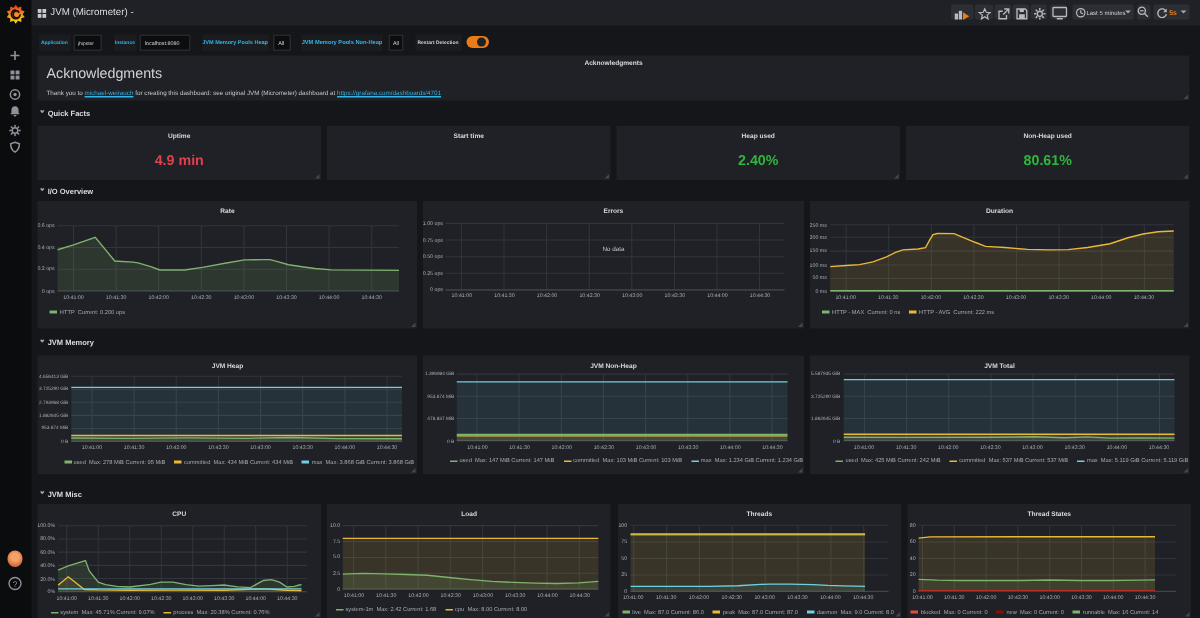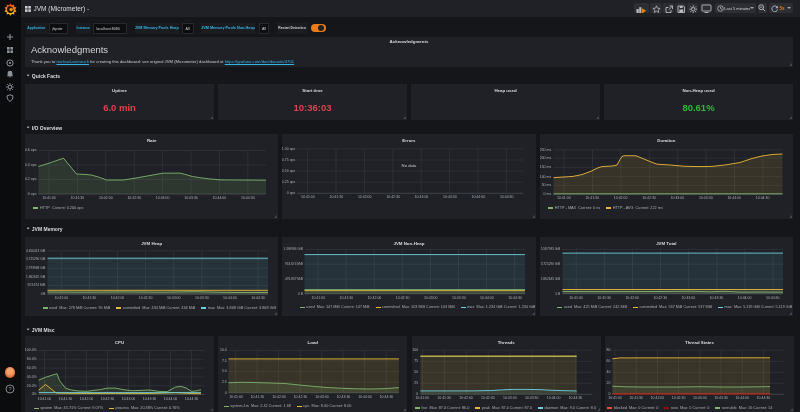--- a/index.html
+++ b/index.html
@@ -159,28 +159,28 @@
     <div class="ptitle" style="top:2px">Acknowledgments</div>
     <div style="position:absolute;left:6px;top:7px;font-size:9.5px;color:#d2d3d5">Acknowledgments</div>
     <div style="position:absolute;left:6px;top:21.5px;font-size:4.2px;color:#c7c8ca">Thank you to <span style="color:#33b5e5;text-decoration:underline">michael-weirauch</span> for creating this dashboard: see original JVM (Micrometer) dashboard at <span style="color:#33b5e5;text-decoration:underline">https://grafana.com/dashboards/4701</span></div>
   </div>
 <div style="position:absolute;left:26.5px;top:72.5px;font-size:5px;line-height:7px;white-space:nowrap"><span class="chev"></span><span style="font-weight:bold;color:#dcdde0;margin-left:3px">Quick Facts</span></div>
 <div style="position:absolute;left:26.5px;top:124.5px;font-size:5px;line-height:7px;white-space:nowrap"><span class="chev"></span><span style="font-weight:bold;color:#dcdde0;margin-left:3px">I/O Overview</span></div>
 <div style="position:absolute;left:26.5px;top:226px;font-size:5px;line-height:7px;white-space:nowrap"><span class="chev"></span><span style="font-weight:bold;color:#dcdde0;margin-left:3px">JVM Memory</span></div>
 <div style="position:absolute;left:26.5px;top:326.5px;font-size:5px;line-height:7px;white-space:nowrap"><span class="chev"></span><span style="font-weight:bold;color:#dcdde0;margin-left:3px">JVM Misc</span></div>
 <div class="panel" style="left:25px;top:84px;width:189px;height:36px">
     <div class="ptitle" style="top:4px">Uptime</div>
-    <div style="position:absolute;left:0;width:100%;top:17.5px;text-align:center;font-size:9.5px;font-weight:bold;color:#de4150;font-family:'Liberation Sans',sans-serif">6.0 min</div>
+    <div style="position:absolute;left:0;width:100%;top:17.5px;text-align:center;font-size:9.5px;font-weight:bold;color:#de4150;font-family:'Liberation Sans',sans-serif">4.9 min</div>
   </div>
 <div class="panel" style="left:218px;top:84px;width:189px;height:36px">
     <div class="ptitle" style="top:4px">Start time</div>
-    <div style="position:absolute;left:0;width:100%;top:17.5px;text-align:center;font-size:9.5px;font-weight:bold;color:#de4150;font-family:'Liberation Sans',sans-serif">10:36:03</div>
   </div>
 <div class="panel" style="left:411px;top:84px;width:189px;height:36px">
     <div class="ptitle" style="top:4px">Heap used</div>
+    <div style="position:absolute;left:0;width:100%;top:17.5px;text-align:center;font-size:9.5px;font-weight:bold;color:#2fb73d;font-family:'Liberation Sans',sans-serif">2.40%</div>
   </div>
 <div class="panel" style="left:604px;top:84px;width:189px;height:36px">
     <div class="ptitle" style="top:4px">Non-Heap used</div>
     <div style="position:absolute;left:0;width:100%;top:17.5px;text-align:center;font-size:9.5px;font-weight:bold;color:#2fb73d;font-family:'Liberation Sans',sans-serif">80.61%</div>
   </div>
 <div class="panel" style="left:25px;top:134px;width:253.3px;height:85px">
     <div class="ptitle" style="top:3.5px">Rate</div>
     <svg width="253.3" height="85" style="position:absolute;left:0;top:0" shape-rendering="geometricPrecision">
       <line x1="24.0" y1="16.5" x2="24.0" y2="60.0" stroke="#32353c" stroke-width="0.7"></line>
       <line x1="52.4" y1="16.5" x2="52.4" y2="60.0" stroke="#32353c" stroke-width="0.7"></line>

